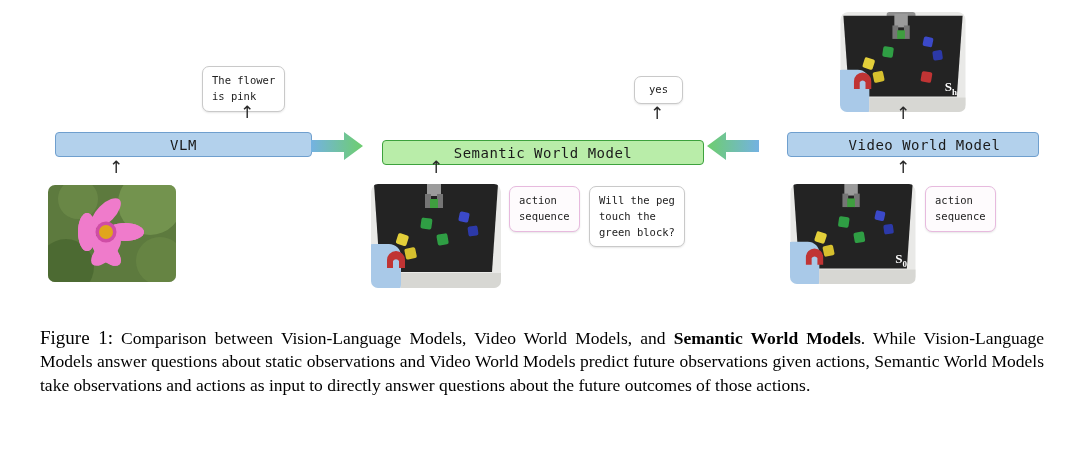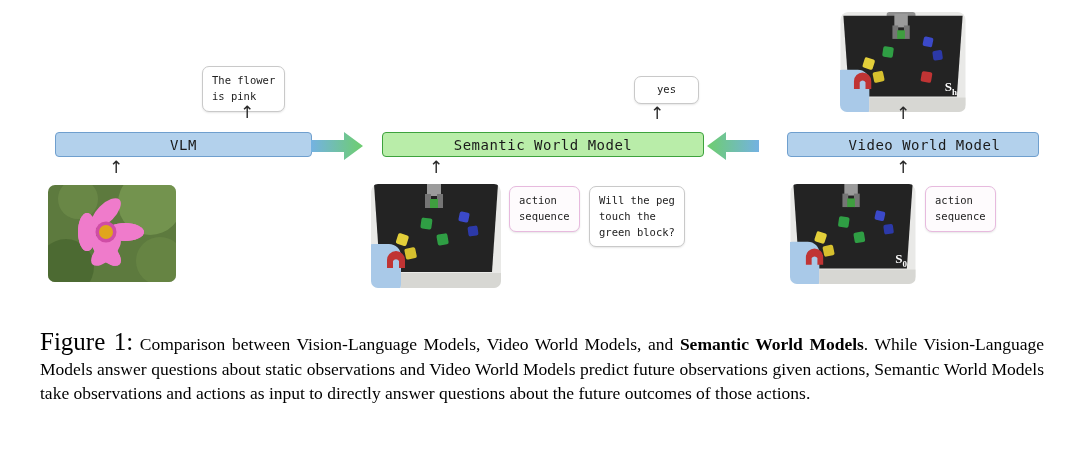--- a/index.html
+++ b/index.html
@@ -2,37 +2,37 @@
 <html style="--vlm_fill: #b3d1ec; --vlm_border: #6f9fce; --swm_fill: #b9eda9; --swm_border: #3da23d; --bubble_border: #c9c9c9; --action_border: #e7bade; --arrow_blue: #74b2e2; --arrow_green: #6ece6e;"><head>
 <meta charset="utf-8">
 <style>
   html,body{margin:0;padding:0;background:#fff;}
   .canvas{position:relative;width:1080px;height:453px;background:#fff;overflow:hidden;
           font-family:"DejaVu Sans Mono", monospace;}
   .model-box{position:absolute;height:25px;border-radius:4px;border:1.5px solid #888;
              display:flex;align-items:center;justify-content:center;
              font-size:14px;color:#1a1a1a;letter-spacing:.5px;box-sizing:border-box;margin-left:10px;}
   .box-vlm{left:45px;top:132px;width:257px;background:var(--vlm_fill,#b3d1ec);border-color:var(--vlm_border,#6f9fce);}
-  .box-swm{left:372px;top:132px;width:322px;background:var(--swm_fill,#b9eda9);border-color:var(--swm_border,#3da23d);}
+  .box-swm{left:372px;top:140px;width:322px;background:var(--swm_fill,#b9eda9);border-color:var(--swm_border,#3da23d);}
   .box-vwm{left:777px;top:132px;width:252px;background:var(--vlm_fill,#b3d1ec);border-color:var(--vlm_border,#6f9fce);padding-left:23px;}
   .bubble{position:absolute;background:#fff;border:1px solid var(--bubble_border,#c9c9c9);
           border-radius:7px;padding:6px 9px;font-size:10.5px;line-height:1.5;
           white-space:pre-line;color:#222;box-shadow:0 1px 2px rgba(0,0,0,.10);}
   .bubble.action{border-color:var(--action_border,#e7bade);background:#fefbfd;}
   .uparrow{position:absolute;font-size:17px;color:#2a2a2a;font-family:"DejaVu Sans",sans-serif;line-height:1;}
   .flow-arrow{position:absolute;width:56px;height:32px;}
   .scene{position:absolute;border-radius:7px;overflow:hidden;}
   .scene svg{display:block;width:100%;height:100%;}
   .scene-label{position:absolute;right:9px;bottom:15px;color:#fff;font-weight:bold;
                font-size:13px;font-family:Liberation Serif, serif;}
   .scene-label sub{font-size:9px;}
   .caption{position:absolute;left:40px;top:325px;width:1004px;margin:0;
            font-family:"Liberation Serif",serif;font-size:17.5px;line-height:1.33;
            color:#000;text-align:justify;}
-  .cap-label{font-size:25px;}
+  .cap-label{font-size:19px;}
 </style>
 </head>
 <body>
 
 <div class="canvas">
 
   <div class="bubble" style="left:202px;top:66px;">The flower
 is pink</div>
   <span class="uparrow" style="left:240px;top:104px;">↑</span>
 
@@ -70,21 +70,21 @@
   <svg class="flow-arrow" style="left:309px;top:130px;" viewBox="0 0 52 32">
     <defs>
       <linearGradient id="gradR" x1="0" y1="0" x2="1" y2="0">
         <stop offset="0" stop-color="#74b2e2"></stop>
           <stop offset="1" stop-color="#6ece6e"></stop>
       </linearGradient>
     </defs>
     <path d="M0,10 H33 V2 L52,16 L33,30 V22 H0 Z" fill="url(#gradR)"></path>
   </svg>
 
-  <div class="bubble" style="left:634px;top:76px;padding:5px 22px;text-align:right;">yes</div>
+  <div class="bubble" style="left:634px;top:76px;padding:5px 14px;text-align:right;">yes</div>
   <span class="uparrow" style="left:650px;top:105px;">↑</span>
 
   <div class="model-box box-swm">
     <span>Semantic World Model</span>
   </div>
 
   <span class="uparrow" style="left:429px;top:159px;">↑</span>
 
   <div class="scene" style="left:371px;top:184px;width:130px;height:104px;">
     <svg viewBox="0 0 130 104">

